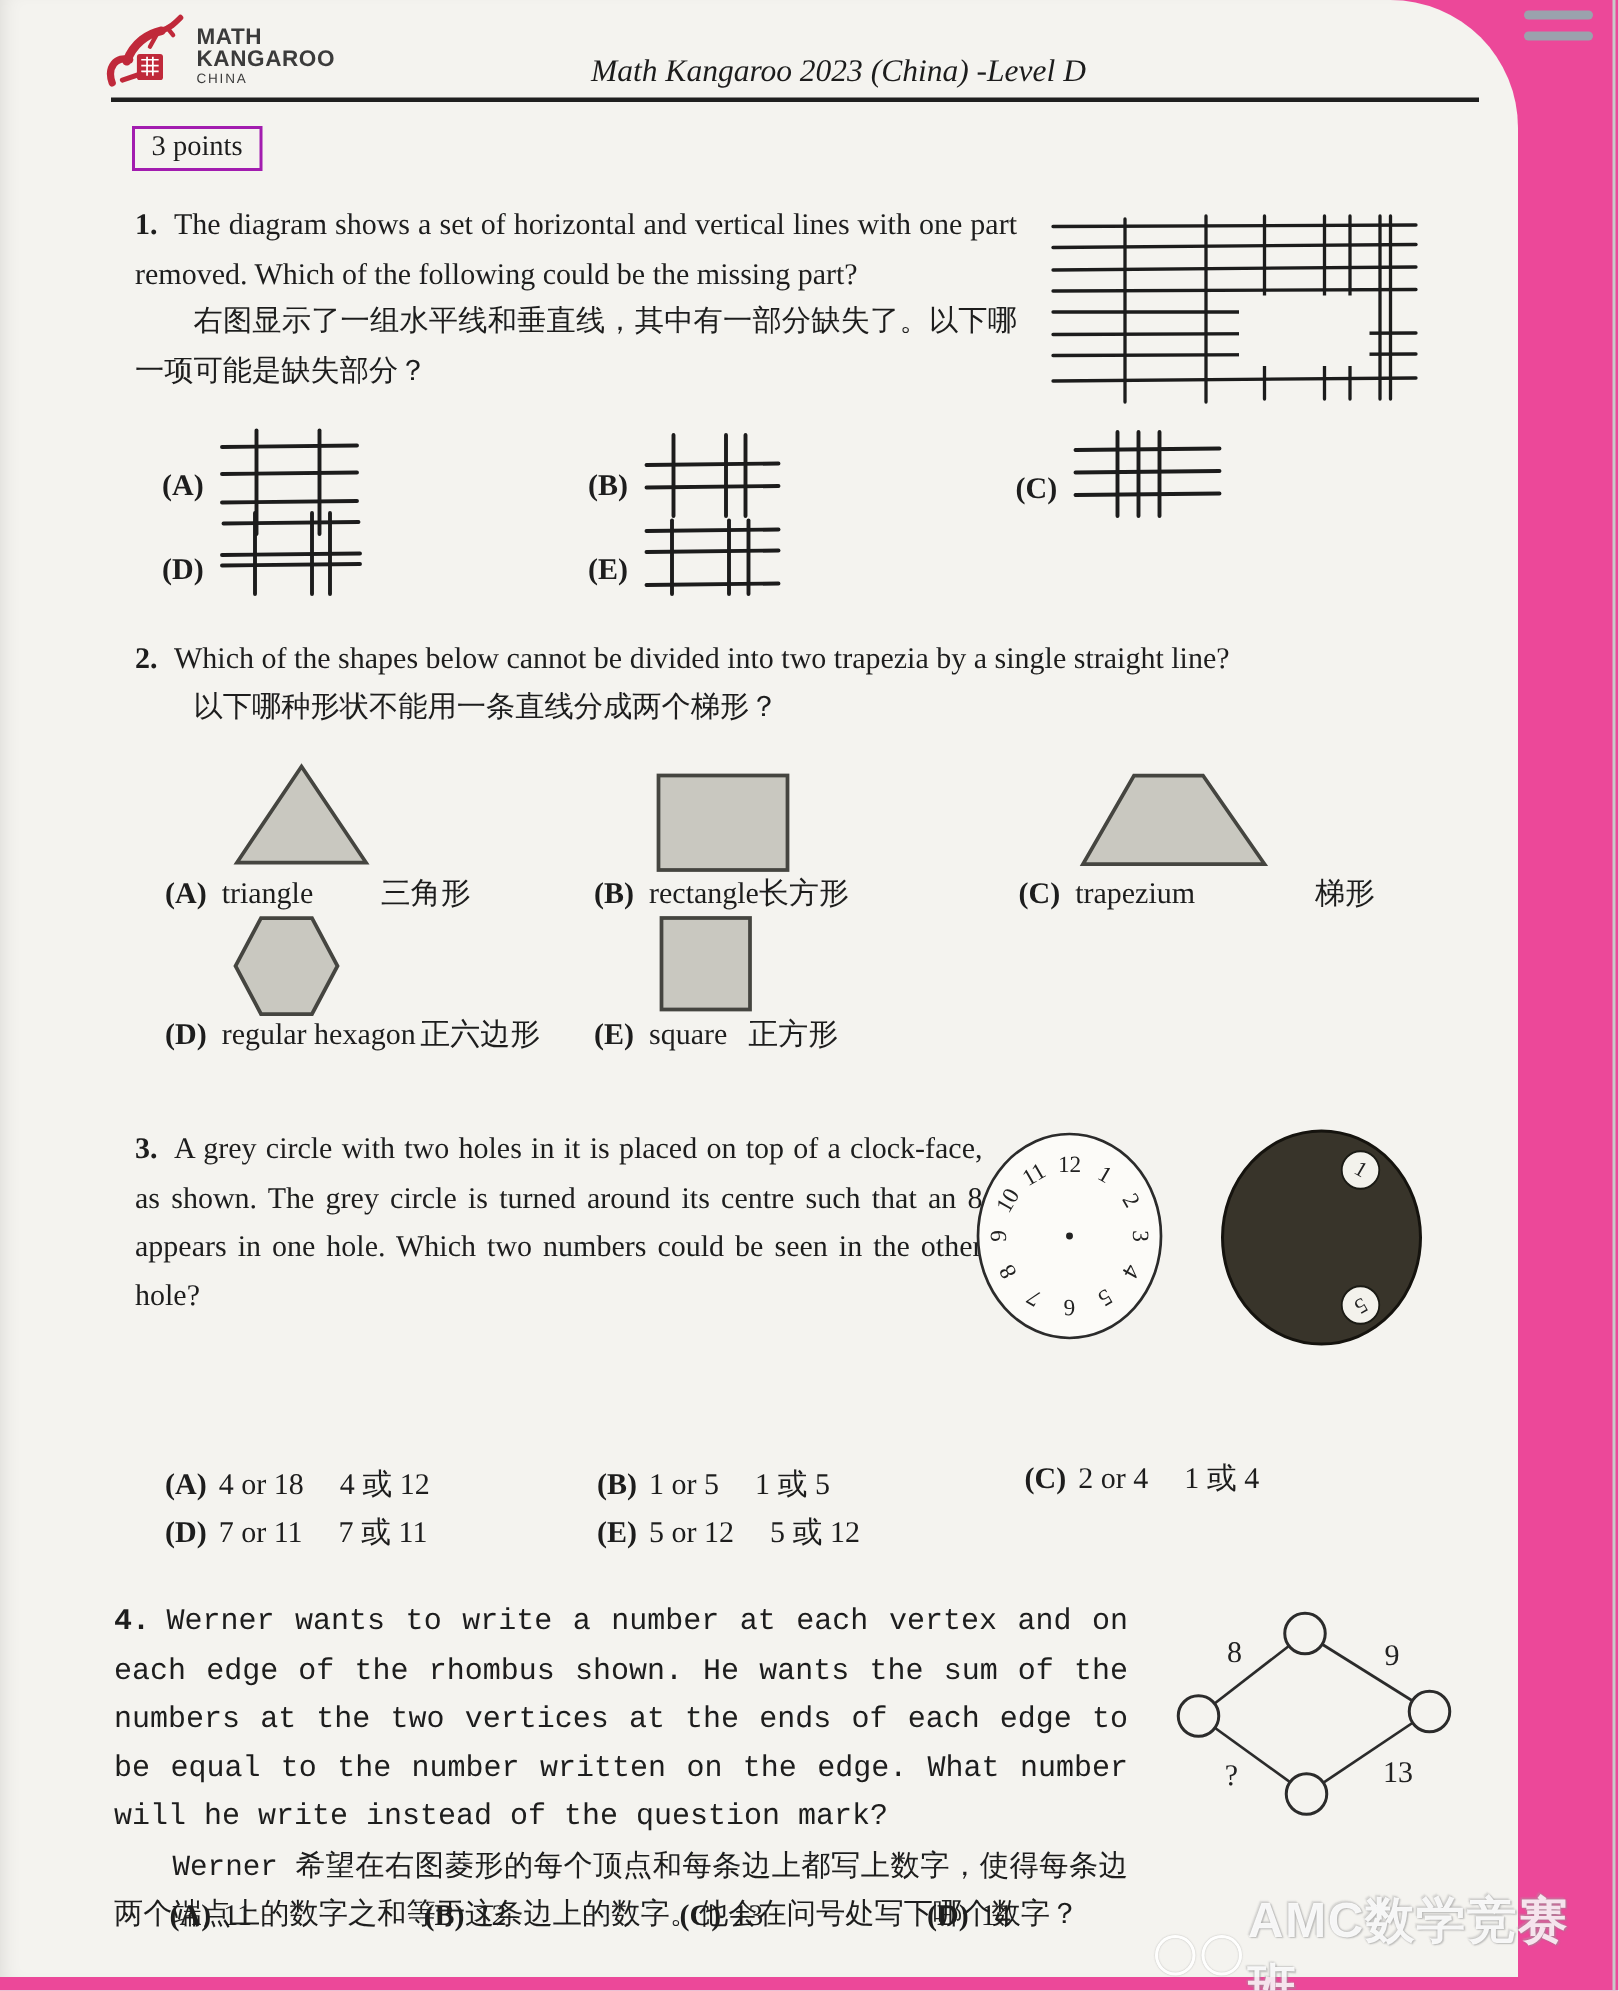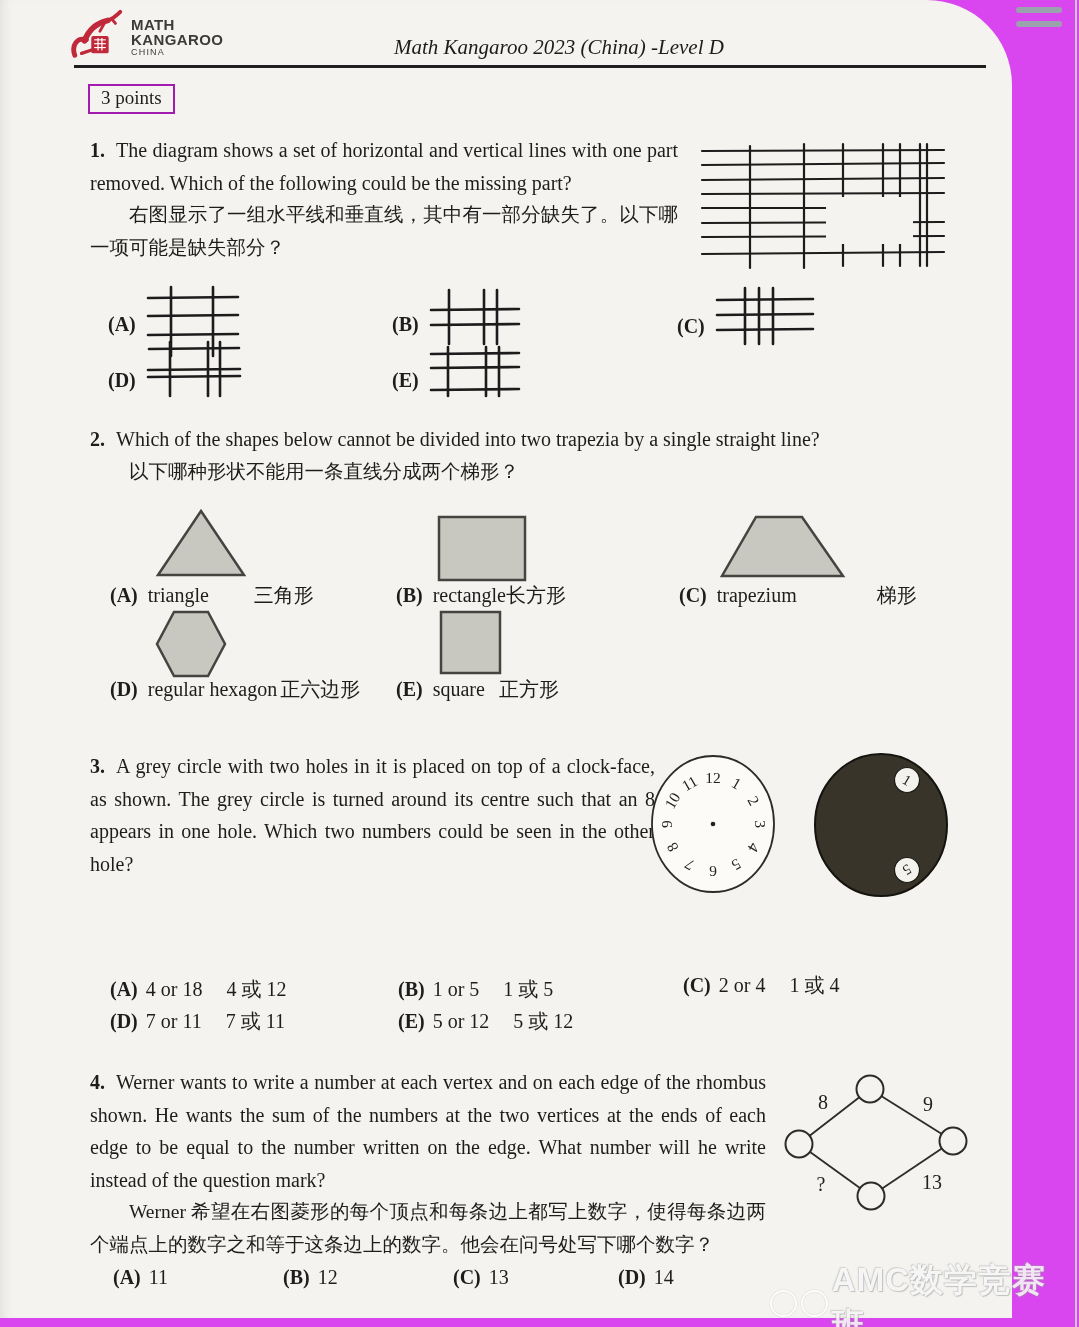--- a/index.html
+++ b/index.html
@@ -1,19 +1,19 @@
 <!DOCTYPE html>
 <html><head>
 <meta charset="utf-8">
 <style>
   * { margin:0; padding:0; box-sizing:border-box; }
   html,body { background:#e8e8e8; }
   .page {
     position:relative; width:1079px; height:1327px; overflow:hidden;
-    background:#d946ef; font-family:"Liberation Serif", serif; color:#1d1d1d;
+    background:#ec4899; font-family:"Liberation Serif", serif; color:#1d1d1d;
   }
   .sheet {
     position:absolute; left:0; top:0; width:1012px; height:1318px;
     background:#f4f3ef; border-top-right-radius:85px;
     box-shadow: inset 10px 0 14px -10px rgba(0,0,0,0.12);
   }
   .screen-edge { position:absolute; right:2px; top:0; width:2px; height:100%; background:#c9c9c9; }
 
   
   .hamburger { position:absolute; left:1016px; top:7px; width:46px; cursor:pointer; }
@@ -297,21 +297,21 @@
     <span class="opt-label">(D)</span>
     <span class="en">7 or 11</span>
     <span class="zh2">7 或 11</span>
   </div>
   <div class="txtopt" style="left:398px; top:1008px;">
     <span class="opt-label">(E)</span>
     <span class="en">5 or 12</span>
     <span class="zh2">5 或 12</span>
   </div>
 
-  <div class="qblock" id="q4-text" style="left:90px; top:1066px; width:676px;">
+  <div class="qblock" id="q4-text" style="left:76px; top:1066px; width:676px;font-family:Liberation Mono, monospace;">
     <p><span class="qnum">4.</span><span>Werner wants to write a number at each vertex and on each edge of the rhombus shown. He wants the sum of the numbers at the two vertices at the ends of each edge to be equal to the number written on the edge. What number will he write instead of the question mark?</span></p>
     <p class="zh">Werner 希望在右图菱形的每个顶点和每条边上都写上数字，使得每条边两个端点上的数字之和等于这条边上的数字。他会在问号处写下哪个数字？</p>
   </div>
 
   <svg class="fig" style="left:766px; top:1066px;" width="212" height="152" viewBox="0 0 212 152">
     <g stroke="#2b2b2b" stroke-width="1.8">
       <line x1="104" y1="23" x2="187" y2="75"></line>
       <line x1="187" y1="75" x2="105" y2="130"></line>
       <line x1="105" y1="130" x2="33" y2="78"></line>
       <line x1="33" y1="78" x2="104" y2="23"></line>

